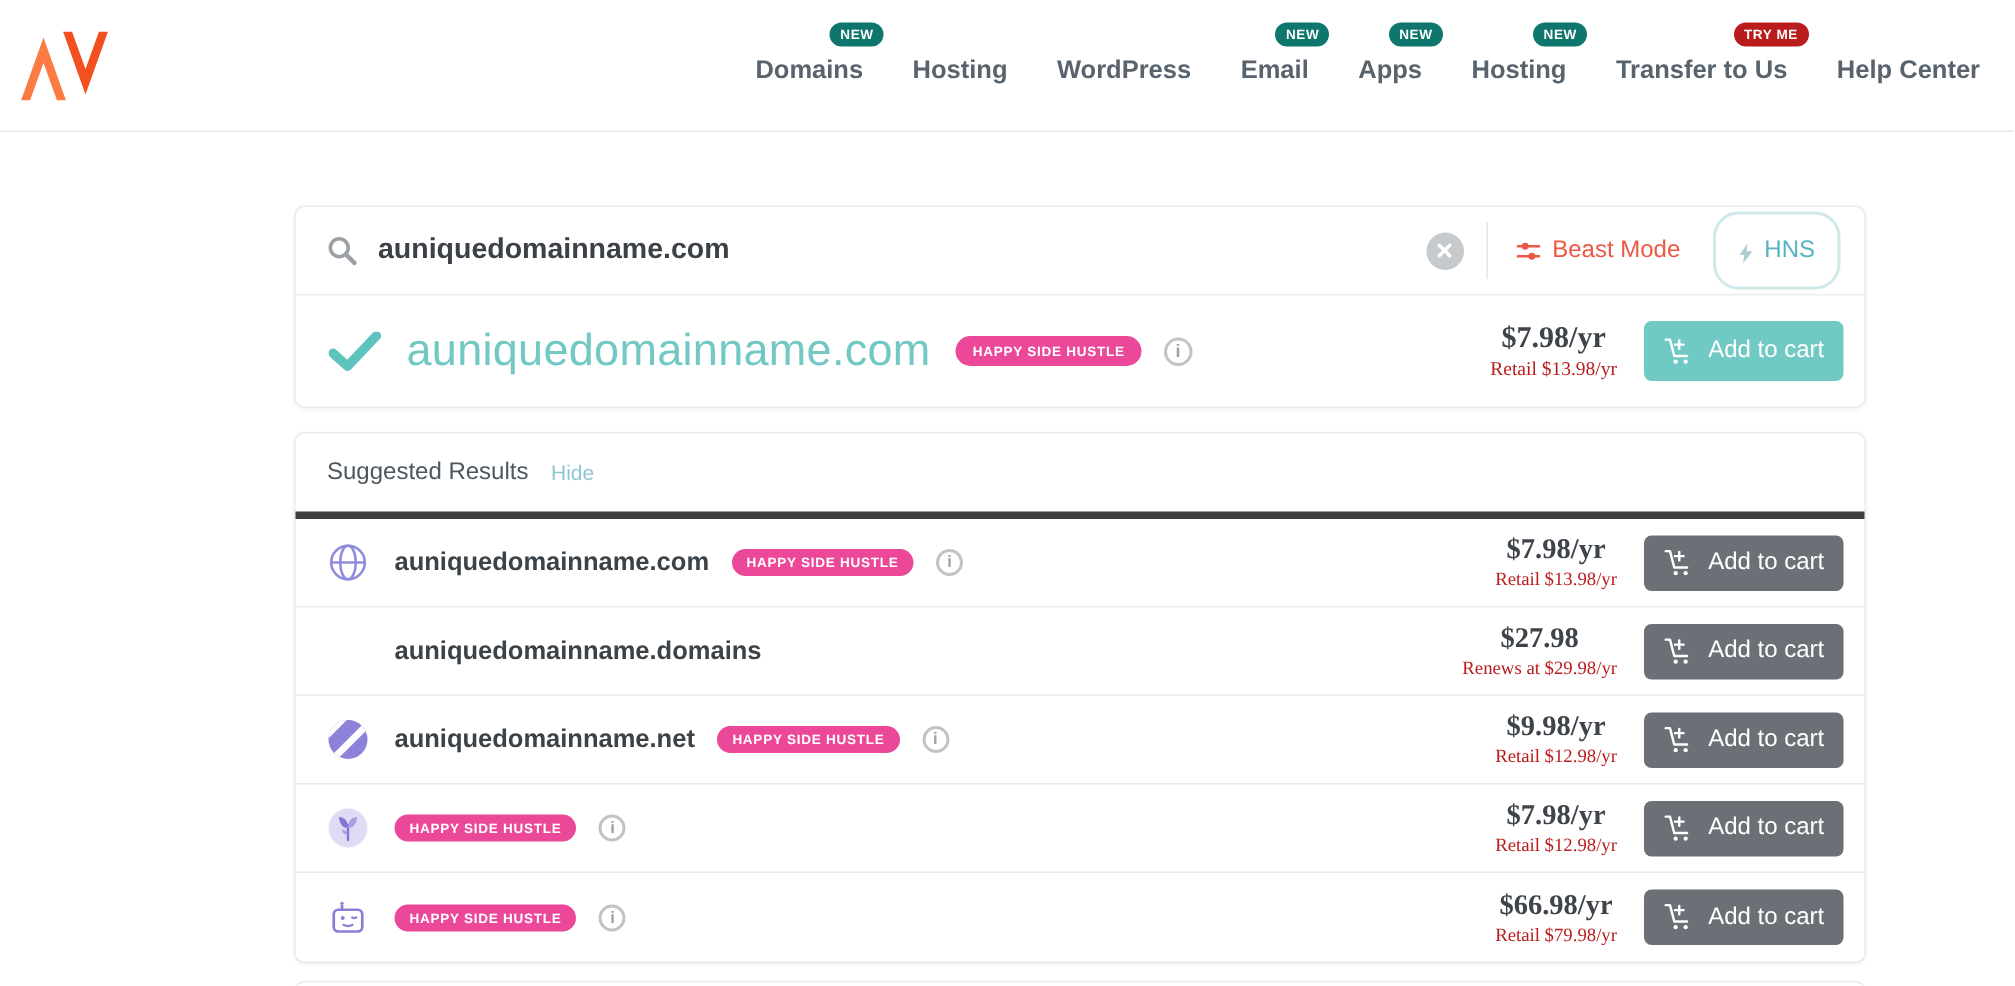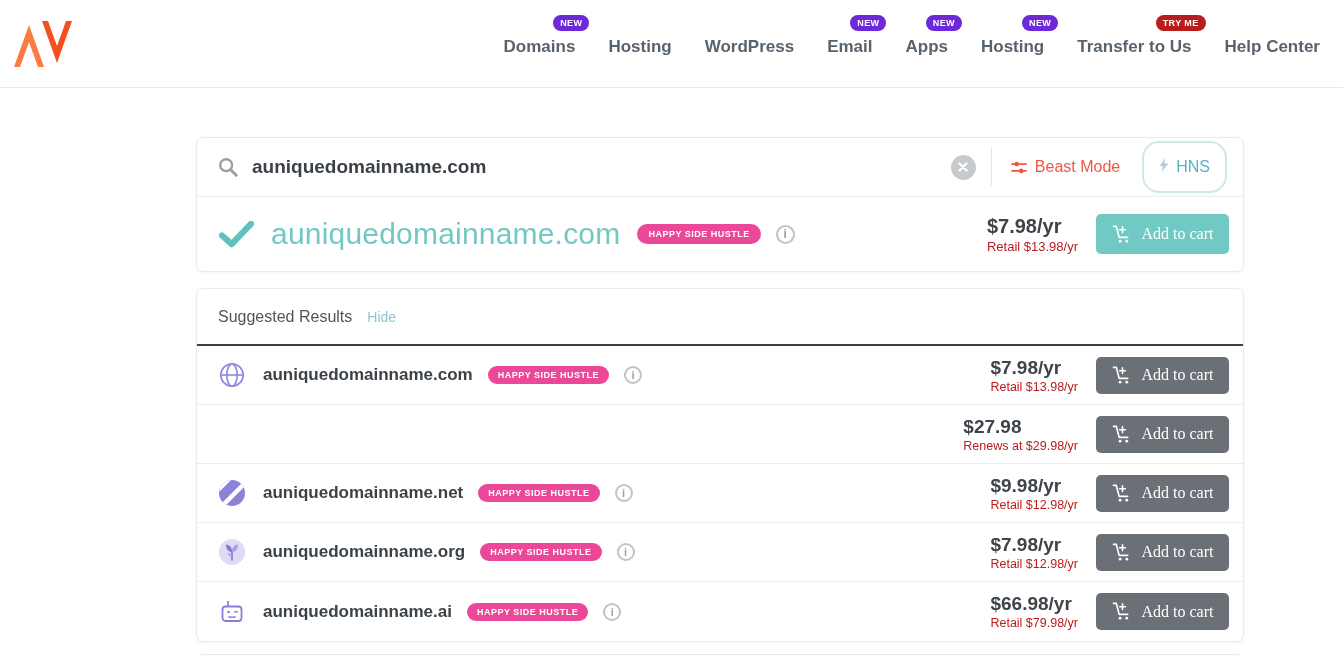--- a/index.html
+++ b/index.html
@@ -15,21 +15,21 @@
   }
   .logo { display:flex; align-items:center; gap:15px; cursor:pointer; }
   .logo-text { font-size:29px; color:#72777b; letter-spacing:-0.6px; margin-top:-3px; }
   .nav { margin-left:auto; display:flex; gap:33px; align-items:center; }
   .nav-item {
     position:relative; font-size:17px; font-weight:700; color:#58636d;
     text-decoration:none; cursor:pointer; white-space:nowrap; padding-top:6px;
   }
   .nav-badge {
     position:absolute; top:-16px; right:-14px;
-    background:#6d28d9; color:#fff; font-size:9px; font-weight:700;
+    background:#0f766e; color:#fff; font-size:9px; font-weight:700;
     padding:3px 7px; border-radius:9px; letter-spacing:.4px;
   }
   .nav-badge--blue { background:#b91c1c; }
   
   .main { position:absolute; left:196px; top:137px; width:1048px; }
   .card {
     background:#fff; border:1px solid #e9eaec; border-radius:7px;
     box-shadow:0 1px 3px rgba(0,0,0,.05);
   }
   
@@ -46,52 +46,52 @@
     width:25px; height:25px; border-radius:50%; background:#c7cacc; border:none;
     display:flex; align-items:center; justify-content:center;
     margin-right:15px; cursor:pointer; flex:none;
   }
   .vdiv { width:1px; height:38px; background:#e3e5e6; margin-right:19px; flex:none; }
   .beast-btn {
     display:flex; align-items:center; gap:8px; background:none; border:none;
     color:#ec5843; font-size:16px; font-family:inherit; cursor:pointer; margin-right:22px;text-align:right;
   }
   .hns-btn {
-    display:flex; align-items:flex-start; gap:7px; background:#fff;
+    display:flex; align-items:flex-end; gap:7px; background:#fff;
     border:2px solid #cfe9ea; border-radius:17px; padding:15px 15px;
     color:#57b3c0; font-size:16px; font-family:inherit; cursor:pointer;
   }
   
   .result-row { height:74px; display:flex; align-items:center; padding:0 14px 0 22px; }
   .check-icon { flex:none; margin-right:17px; }
   .result-domain { font-size:30px; color:#72c8c3; margin-right:17px; letter-spacing:.2px; white-space:nowrap; }
   .hustle-badge {
     background:#ec4899; color:#fff; font-size:9px; font-weight:700;
     letter-spacing:.5px; padding:5px 11px; border-radius:11px; white-space:nowrap; flex:none;
   }
   .info-icon {
     width:19px; height:19px; border:2px solid #c0c4c7; border-radius:50%;
     color:#9aa1a6; font-size:12px; font-weight:700; font-style:normal;
     display:flex; align-items:center; justify-content:center;
     margin-left:15px; flex:none; cursor:pointer;
   }
-  .price-block { margin-left:auto; text-align:left; margin-right:18px; white-space:nowrap; }
+  .price-block { margin-left:auto; text-align:center; margin-right:18px; white-space:nowrap;font-family:Liberation Serif, serif; }
   .price { font-size:20px; font-weight:700; color:#3e444a; }
   .subprice { font-size:13px; color:#b91c1c; margin-top:1px; }
   .cart-btn {
     display:flex; align-items:center; justify-content:center; gap:9px;
-    border:none; border-radius:5px; color:#fff; font-size:16px; font-family:Liberation Serif, serif;
+    border:none; border-radius:5px; color:#fff; font-size:16px; font-family:Liberation Sans, sans-serif;
     width:133px; height:37px; cursor:pointer; flex:none;
   }
   .cart-btn--teal { background:#71c9c3; height:40px; }
   .cart-btn--gray { background:#6b7076; }
   
   .suggested-header {
     height:57px; display:flex; align-items:center;
-    padding:0 21px; border-bottom:2px solid #404040;
+    padding:0 21px; border-bottom:5px solid #404040;
   }
   .suggested-title { font-size:16px; color:#4d575f; }
   .hide-link { font-size:14px; color:#8fc6d2; margin-left:15px; cursor:pointer; text-decoration:none; }
   .srow {
     height:59px; display:flex; align-items:center;
     padding:0 14px 0 21px; border-bottom:1px solid #ececee;
   }
   .srow:last-child { border-bottom:none; }
   .row-icon { width:28px; height:28px; margin-right:17px; flex:none;
     display:flex; align-items:center; justify-content:center; }
@@ -232,20 +232,21 @@
             <path d="M11 2 V8 M8 5 H14" stroke="#fff" stroke-width="1.7" stroke-linecap="round"></path>
             <circle cx="8.5" cy="17" r="1.5" fill="#fff"></circle>
               <circle cx="15.5" cy="17" r="1.5" fill="#fff"></circle>
           </svg>
           <span>Add to cart</span>
         </button>
       </div>
 
       <div class="srow">
         <span class="row-icon"></span>
+        <span class="row-domain">auniquedomainname.domains</span>
         <div class="price-block">
           <div class="price">$27.98</div>
           <div class="subprice">Renews at $29.98/yr</div>
         </div>
         <button class="cart-btn cart-btn--gray">
           <svg viewBox="0 0 22 20" width="21" height="19">
             <path d="M1.5 1.5 H4.5 L7.5 13 H16.5" fill="none" stroke="#fff" stroke-width="1.7" stroke-linecap="round" stroke-linejoin="round"></path>
             <path d="M11 2 V8 M8 5 H14" stroke="#fff" stroke-width="1.7" stroke-linecap="round"></path>
             <circle cx="8.5" cy="17" r="1.5" fill="#fff"></circle>
               <circle cx="15.5" cy="17" r="1.5" fill="#fff"></circle>
@@ -291,21 +292,20 @@
       <div class="srow">
         <span class="row-icon">
           <svg viewBox="0 0 28 28" width="28" height="28">
             <circle cx="14" cy="14" r="13" fill="#dfdbf4"></circle>
             <path d="M14 22 V12" stroke="#8276d3" stroke-width="1.6" stroke-linecap="round"></path>
             <path d="M14 14 C9.5 14 8 9.5 8 6.5 C12 7 14 9.5 14 14 Z" fill="#8276d3"></path>
             <path d="M14 14 C18.5 14 20 9.5 20 6.5 C16 7 14 9.5 14 14 Z" fill="#a99fe6"></path>
             <path d="M14 18.5 C11 18.5 10 16.5 10 15 C12.5 15.5 14 16.7 14 18.5 Z" fill="#a99fe6"></path>
           </svg>
         </span>
-        <span class="row-domain">auniquedomainname.org</span>
         <span class="hustle-badge">HAPPY SIDE HUSTLE</span>
         <span class="info-icon">i</span>
         <div class="price-block">
           <div class="price">$7.98/yr</div>
           <div class="subprice">Retail $12.98/yr</div>
         </div>
         <button class="cart-btn cart-btn--gray">
           <svg viewBox="0 0 22 20" width="21" height="19">
             <path d="M1.5 1.5 H4.5 L7.5 13 H16.5" fill="none" stroke="#fff" stroke-width="1.7" stroke-linecap="round" stroke-linejoin="round"></path>
             <path d="M11 2 V8 M8 5 H14" stroke="#fff" stroke-width="1.7" stroke-linecap="round"></path>
@@ -320,21 +320,20 @@
         <span class="row-icon">
           <svg viewBox="0 0 28 28" width="28" height="28" fill="none" stroke="#8a7fd8" stroke-width="1.8">
             <rect x="4.5" y="8.5" width="19" height="14.5" rx="3"></rect>
             <line x1="10" y1="8.5" x2="10" y2="5.2"></line>
             <circle cx="10" cy="4.2" r="1.1" fill="#8a7fd8" stroke="none"></circle>
             <circle cx="10.5" cy="14" r="1.3" fill="#8a7fd8" stroke="none"></circle>
             <path d="M16.3 13.2 a2.3 2.3 0 0 0 3.6 0" stroke-width="1.5"></path>
             <path d="M10.5 18.3 a4.6 3 0 0 0 7 0" stroke-width="1.5"></path>
           </svg>
         </span>
-        <span class="row-domain">auniquedomainname.ai</span>
         <span class="hustle-badge">HAPPY SIDE HUSTLE</span>
         <span class="info-icon">i</span>
         <div class="price-block">
           <div class="price">$66.98/yr</div>
           <div class="subprice">Retail $79.98/yr</div>
         </div>
         <button class="cart-btn cart-btn--gray">
           <svg viewBox="0 0 22 20" width="21" height="19">
             <path d="M1.5 1.5 H4.5 L7.5 13 H16.5" fill="none" stroke="#fff" stroke-width="1.7" stroke-linecap="round" stroke-linejoin="round"></path>
             <path d="M11 2 V8 M8 5 H14" stroke="#fff" stroke-width="1.7" stroke-linecap="round"></path>

